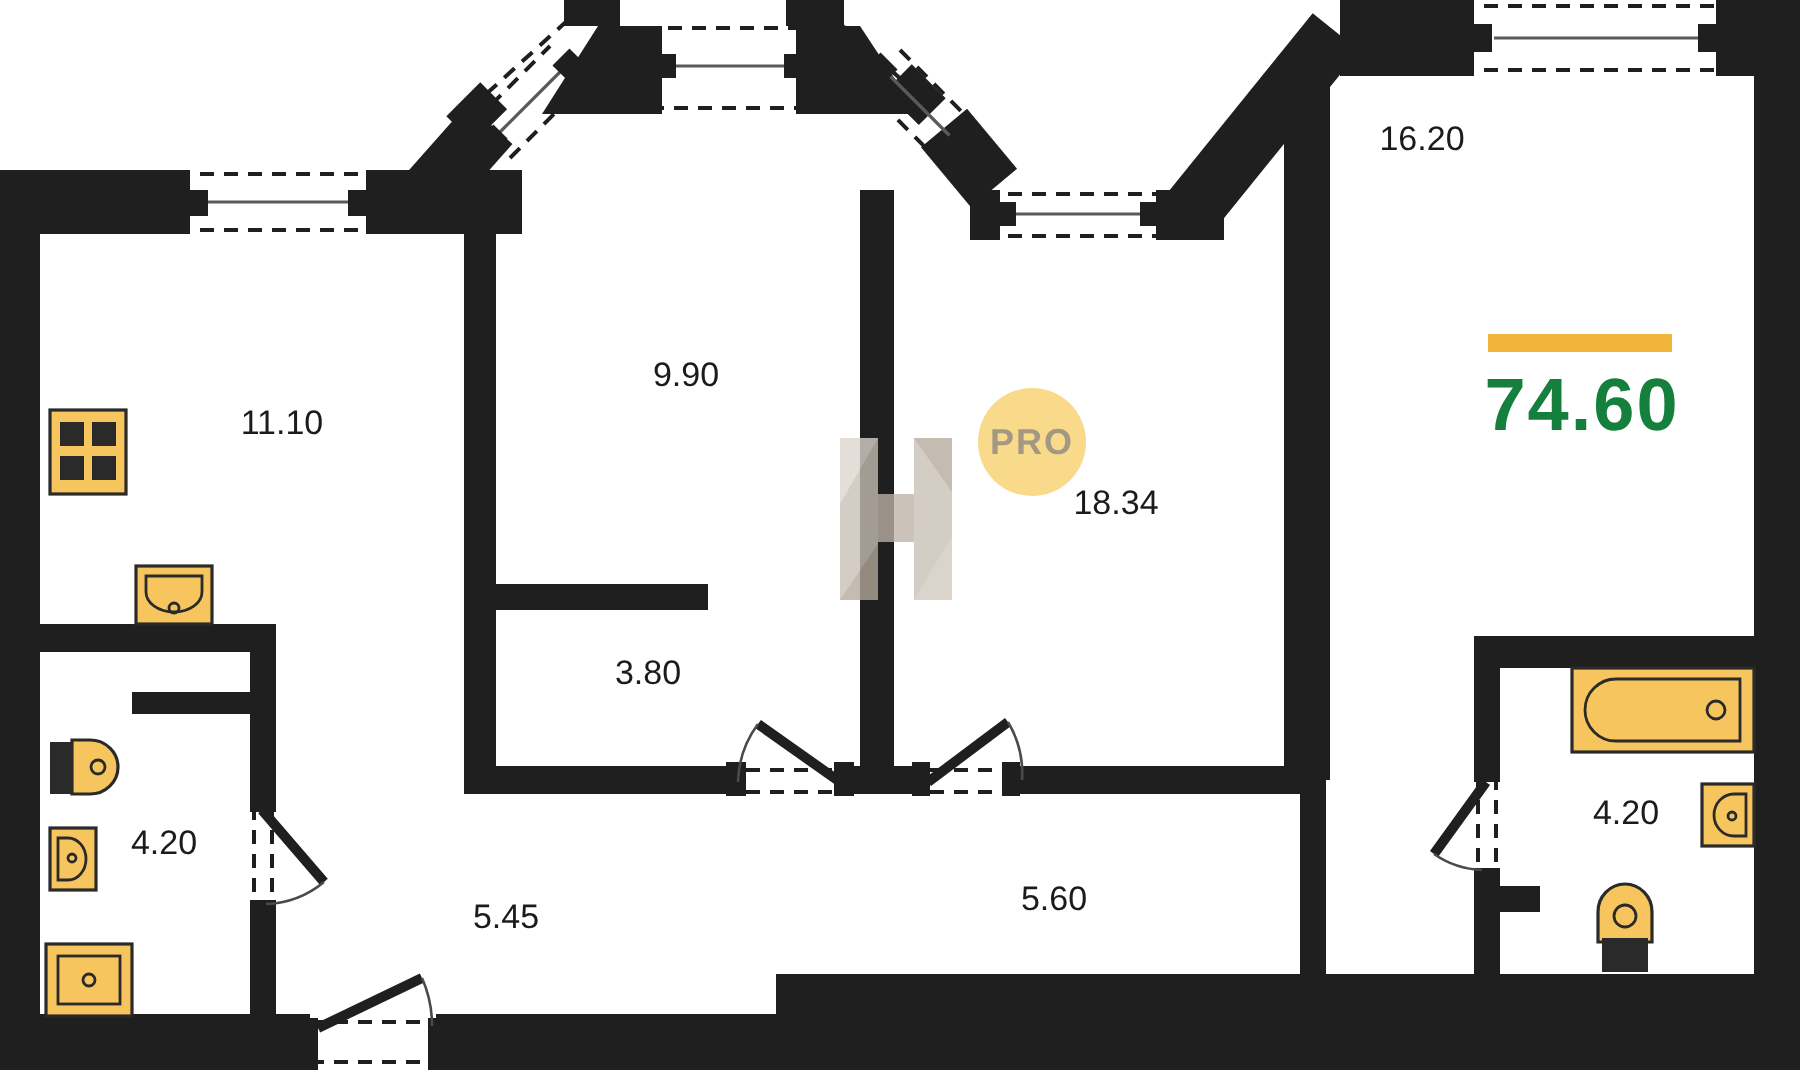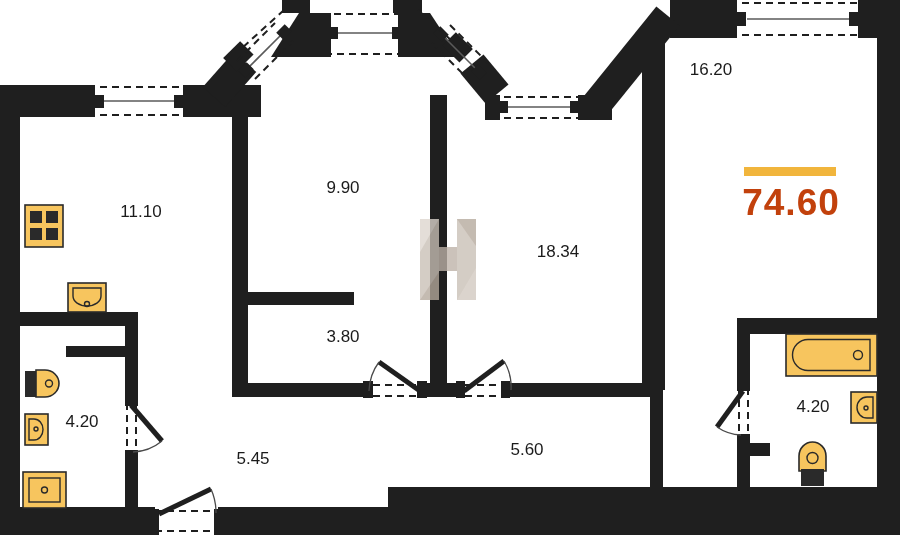--- a/index.html
+++ b/index.html
@@ -7,21 +7,21 @@
     position:relative;width:900px;height:535px;background:#ffffff;
     overflow:hidden;font-family:"Liberation Sans", sans-serif;
   }
   .plan-wrap svg{position:absolute;left:0;top:0;}
   .room-label{
     position:absolute;transform:translate(-50%,-50%);
     font-size:17px;color:#1b1b1b;white-space:nowrap;
   }
   .total-value{
     position:absolute;transform:translate(-50%,-50%);
-    font-size:37px;font-weight:bold;color:#c2410c;letter-spacing:1px;
+    font-size:37px;font-weight:bold;color:#15803d;letter-spacing:1px;
   }
   .total-bar{
     position:absolute;left:744px;top:167px;width:92px;height:9px;
     background:#f1b53c;
   }
   .pro-badge{
     position:absolute;left:489px;top:194px;width:54px;height:54px;
     border-radius:50%;background:#f8da8a;color:#a39884;
     display:flex;align-items:center;justify-content:center;
     font-size:18px;letter-spacing:1px;font-weight:bold;
@@ -248,22 +248,23 @@
       <polygon points="457,300 476,268 476,300" fill="#d2c9c0"></polygon>
       <polygon points="457,219 476,219 476,246" fill="#b4a89c"></polygon>
       <polygon points="420,300 439,300 439,272" fill="#b4a89c"></polygon>
     </g>
   </svg>
 
   <div class="room-label" style="left:141px;top:212px">11.10</div>
   <div class="room-label" style="left:343px;top:188px">9.90</div>
   <div class="room-label" style="left:711px;top:70px">16.20</div>
   <div class="room-label" style="left:558px;top:252px">18.34</div>
-  <div class="room-label" style="left:343px;top:337px">3.80</div>
+  <div class="room-label" style="left:324px;top:337px">3.80</div>
   <div class="room-label" style="left:82px;top:422px">4.20</div>
   <div class="room-label" style="left:253px;top:459px">5.45</div>
   <div class="room-label" style="left:527px;top:450px">5.60</div>
   <div class="room-label" style="left:813px;top:407px">4.20</div>
 
   <div class="total-bar"></div>
   <div class="total-value" style="left:791px;top:203px">74.60</div>
 
+  <div class="pro-badge">PRO</div>
 </div>
 
 </body></html>

